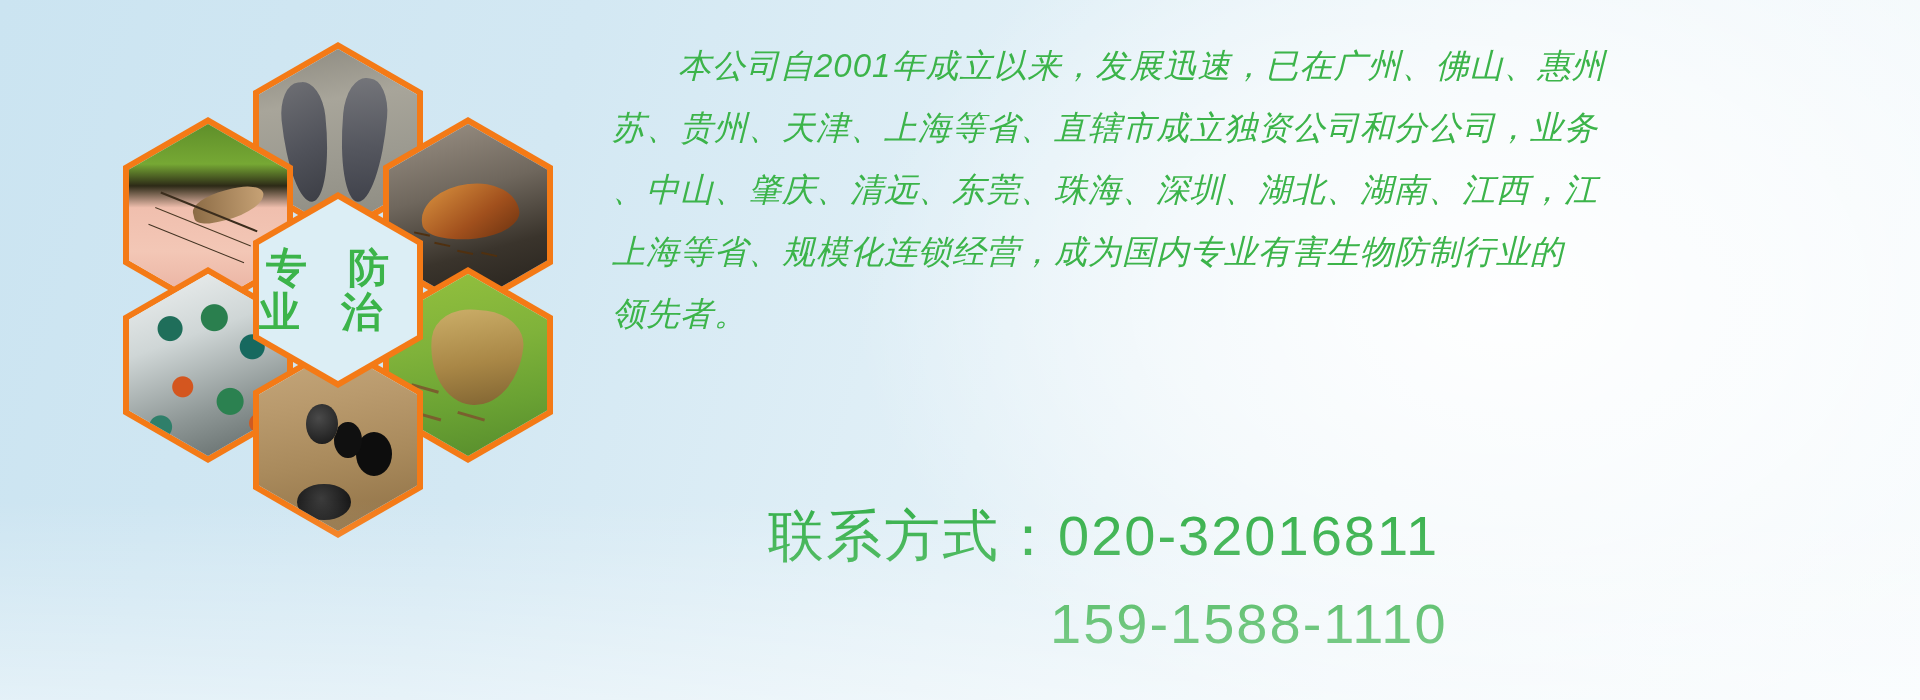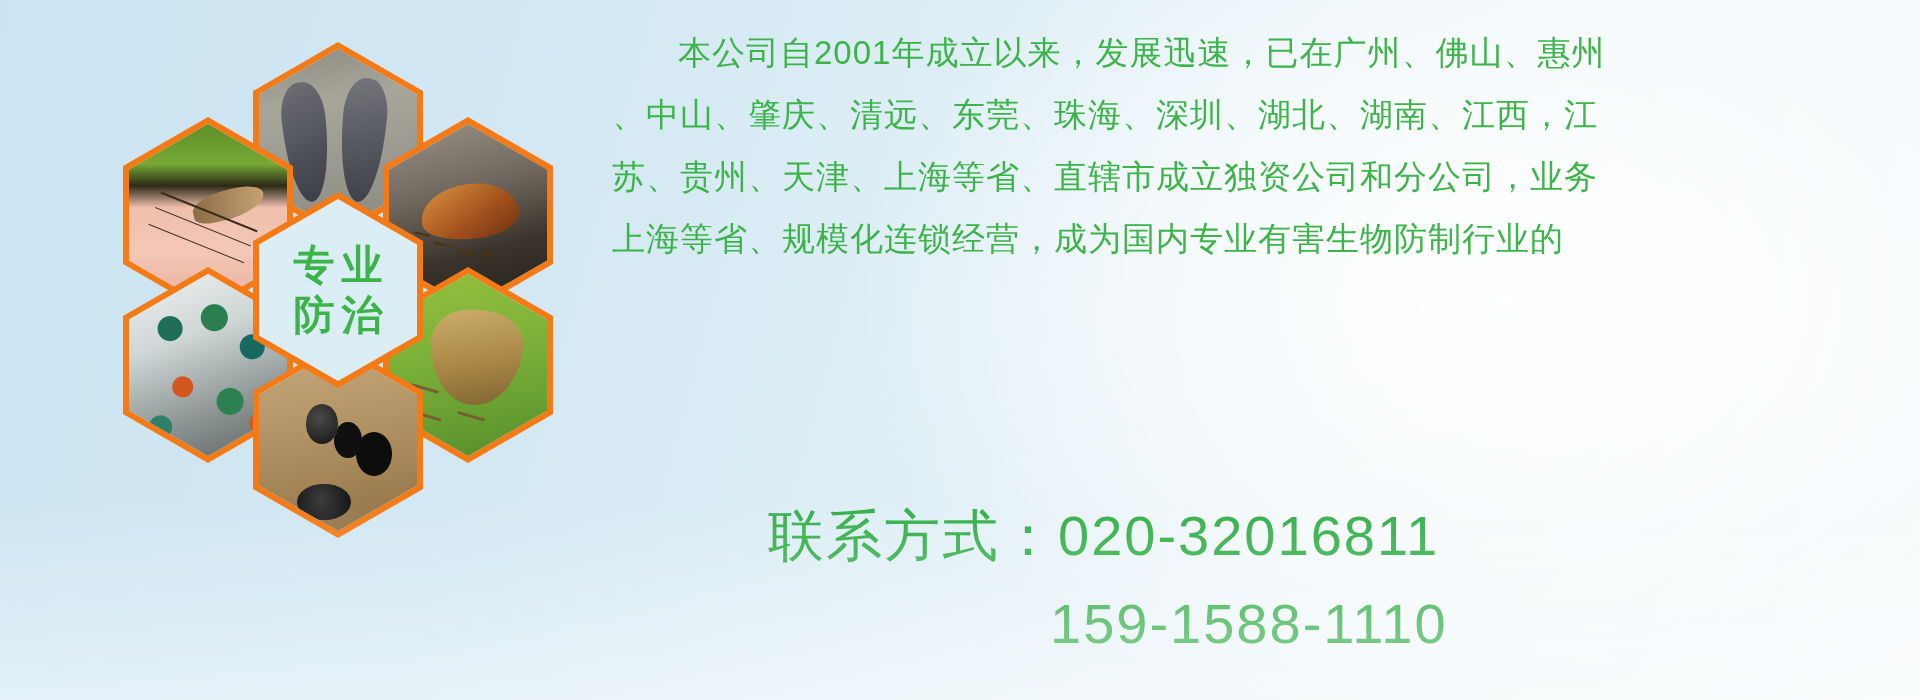--- a/index.html
+++ b/index.html
@@ -43,21 +43,21 @@
   .hex-top   {left:165px;top:42px;}
   .hex-ul    {left:35px;top:117px;}
   .hex-ur    {left:295px;top:117px;}
   .hex-ll    {left:35px;top:267px;}
   .hex-lr    {left:295px;top:267px;}
   .hex-bot   {left:165px;top:342px;}
 
   .hex-center .inner{background:#dceef5;}
   .center-text{
     position:relative;z-index:2;width:100%;height:100%;
-    display:flex;flex-direction:column;align-items:center;justify-content:center;
+    display:flex;flex-direction:row;align-items:center;justify-content:center;
     gap:6px;
   }
   .center-text span{
     color:#3cb44a;font-weight:bold;font-size:41px;letter-spacing:7px;
     text-indent:7px;line-height:1.08;
   }
 
   
   .art-mosquito{
     background:
@@ -135,21 +135,21 @@
     background:linear-gradient(165deg,#cdb06a,#a98746 55%,#7d6130);
     border-radius:44% 44% 50% 50%/34% 34% 66% 66%;transform:rotate(6deg);
   }
   .art-bug:after{
     content:"";position:absolute;left:14%;top:62%;width:18%;height:3px;background:#7a5f2e;
     box-shadow:52px 14px 0 #7a5f2e, 10px 26px 0 #7a5f2e;transform:rotate(16deg);
   }
 
   
   .copy{
-    position:absolute;left:612px;top:25px;width:1290px;
+    position:absolute;left:612px;top:38px;width:1290px;font-style:italic;
   }
   .copy p{
     margin:0 0 7px 0;
     color:#3cb44a;
     font-size:33px;
     line-height:55px;
     letter-spacing:1px;
     white-space:nowrap;
   }
   .copy p.indent{text-indent:66px;}
@@ -215,23 +215,24 @@
           <span>专业</span>
           <span>防治</span>
         </div>
       </div>
     </div>
 
   </div>
 
   <div class="copy">
     <p class="indent">本公司自2001年成立以来，发展迅速，已在广州、佛山、惠州</p>
+    <p>苏、贵州、天津、上海等省、直辖市成立独资公司和分公司，业务</p>
     <p>、中山、肇庆、清远、东莞、珠海、深圳、湖北、湖南、江西，江</p>
-    <p>苏、贵州、天津、上海等省、直辖市成立独资公司和分公司，业务</p>
     <p>上海等省、规模化连锁经营，成为国内专业有害生物防制行业的</p>
+    <p>领先者。</p>
   </div>
 
   <div class="contact">
     <div class="line1">联系方式：020-32016811</div>
     <div class="line2">159-1588-1110</div>
   </div>
 
   <div class="sheen"></div>
 </div>
 

